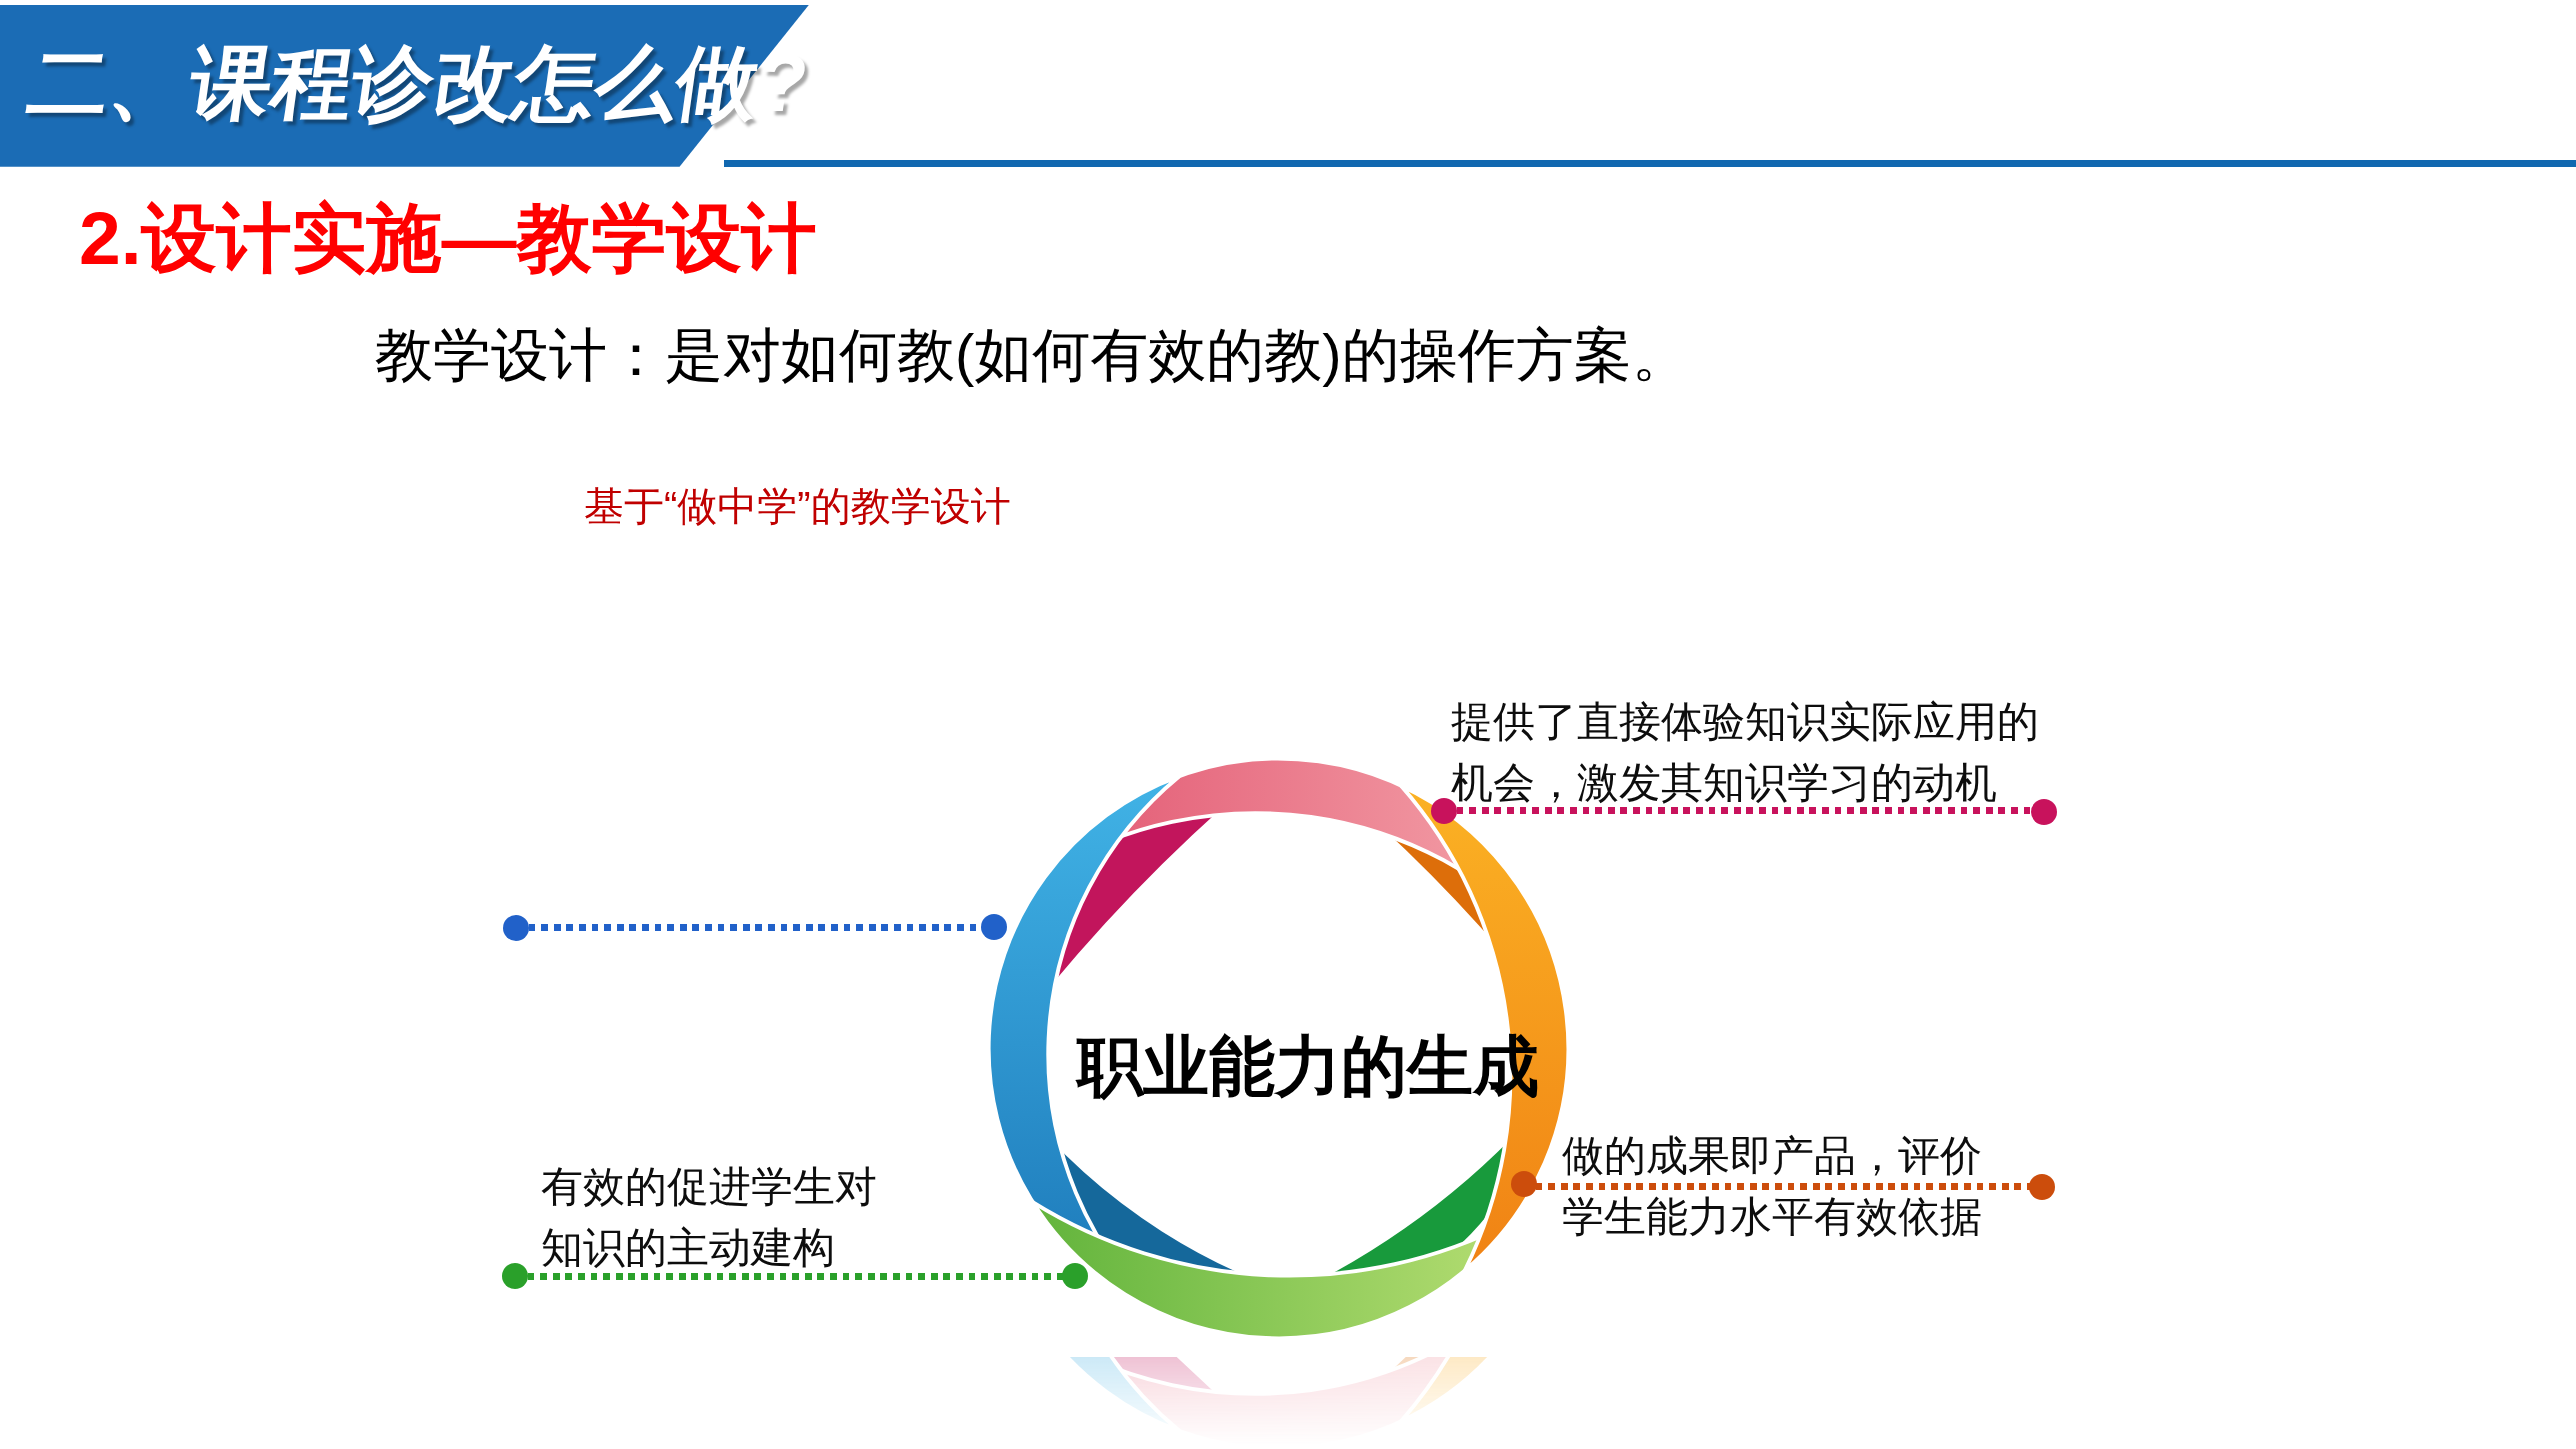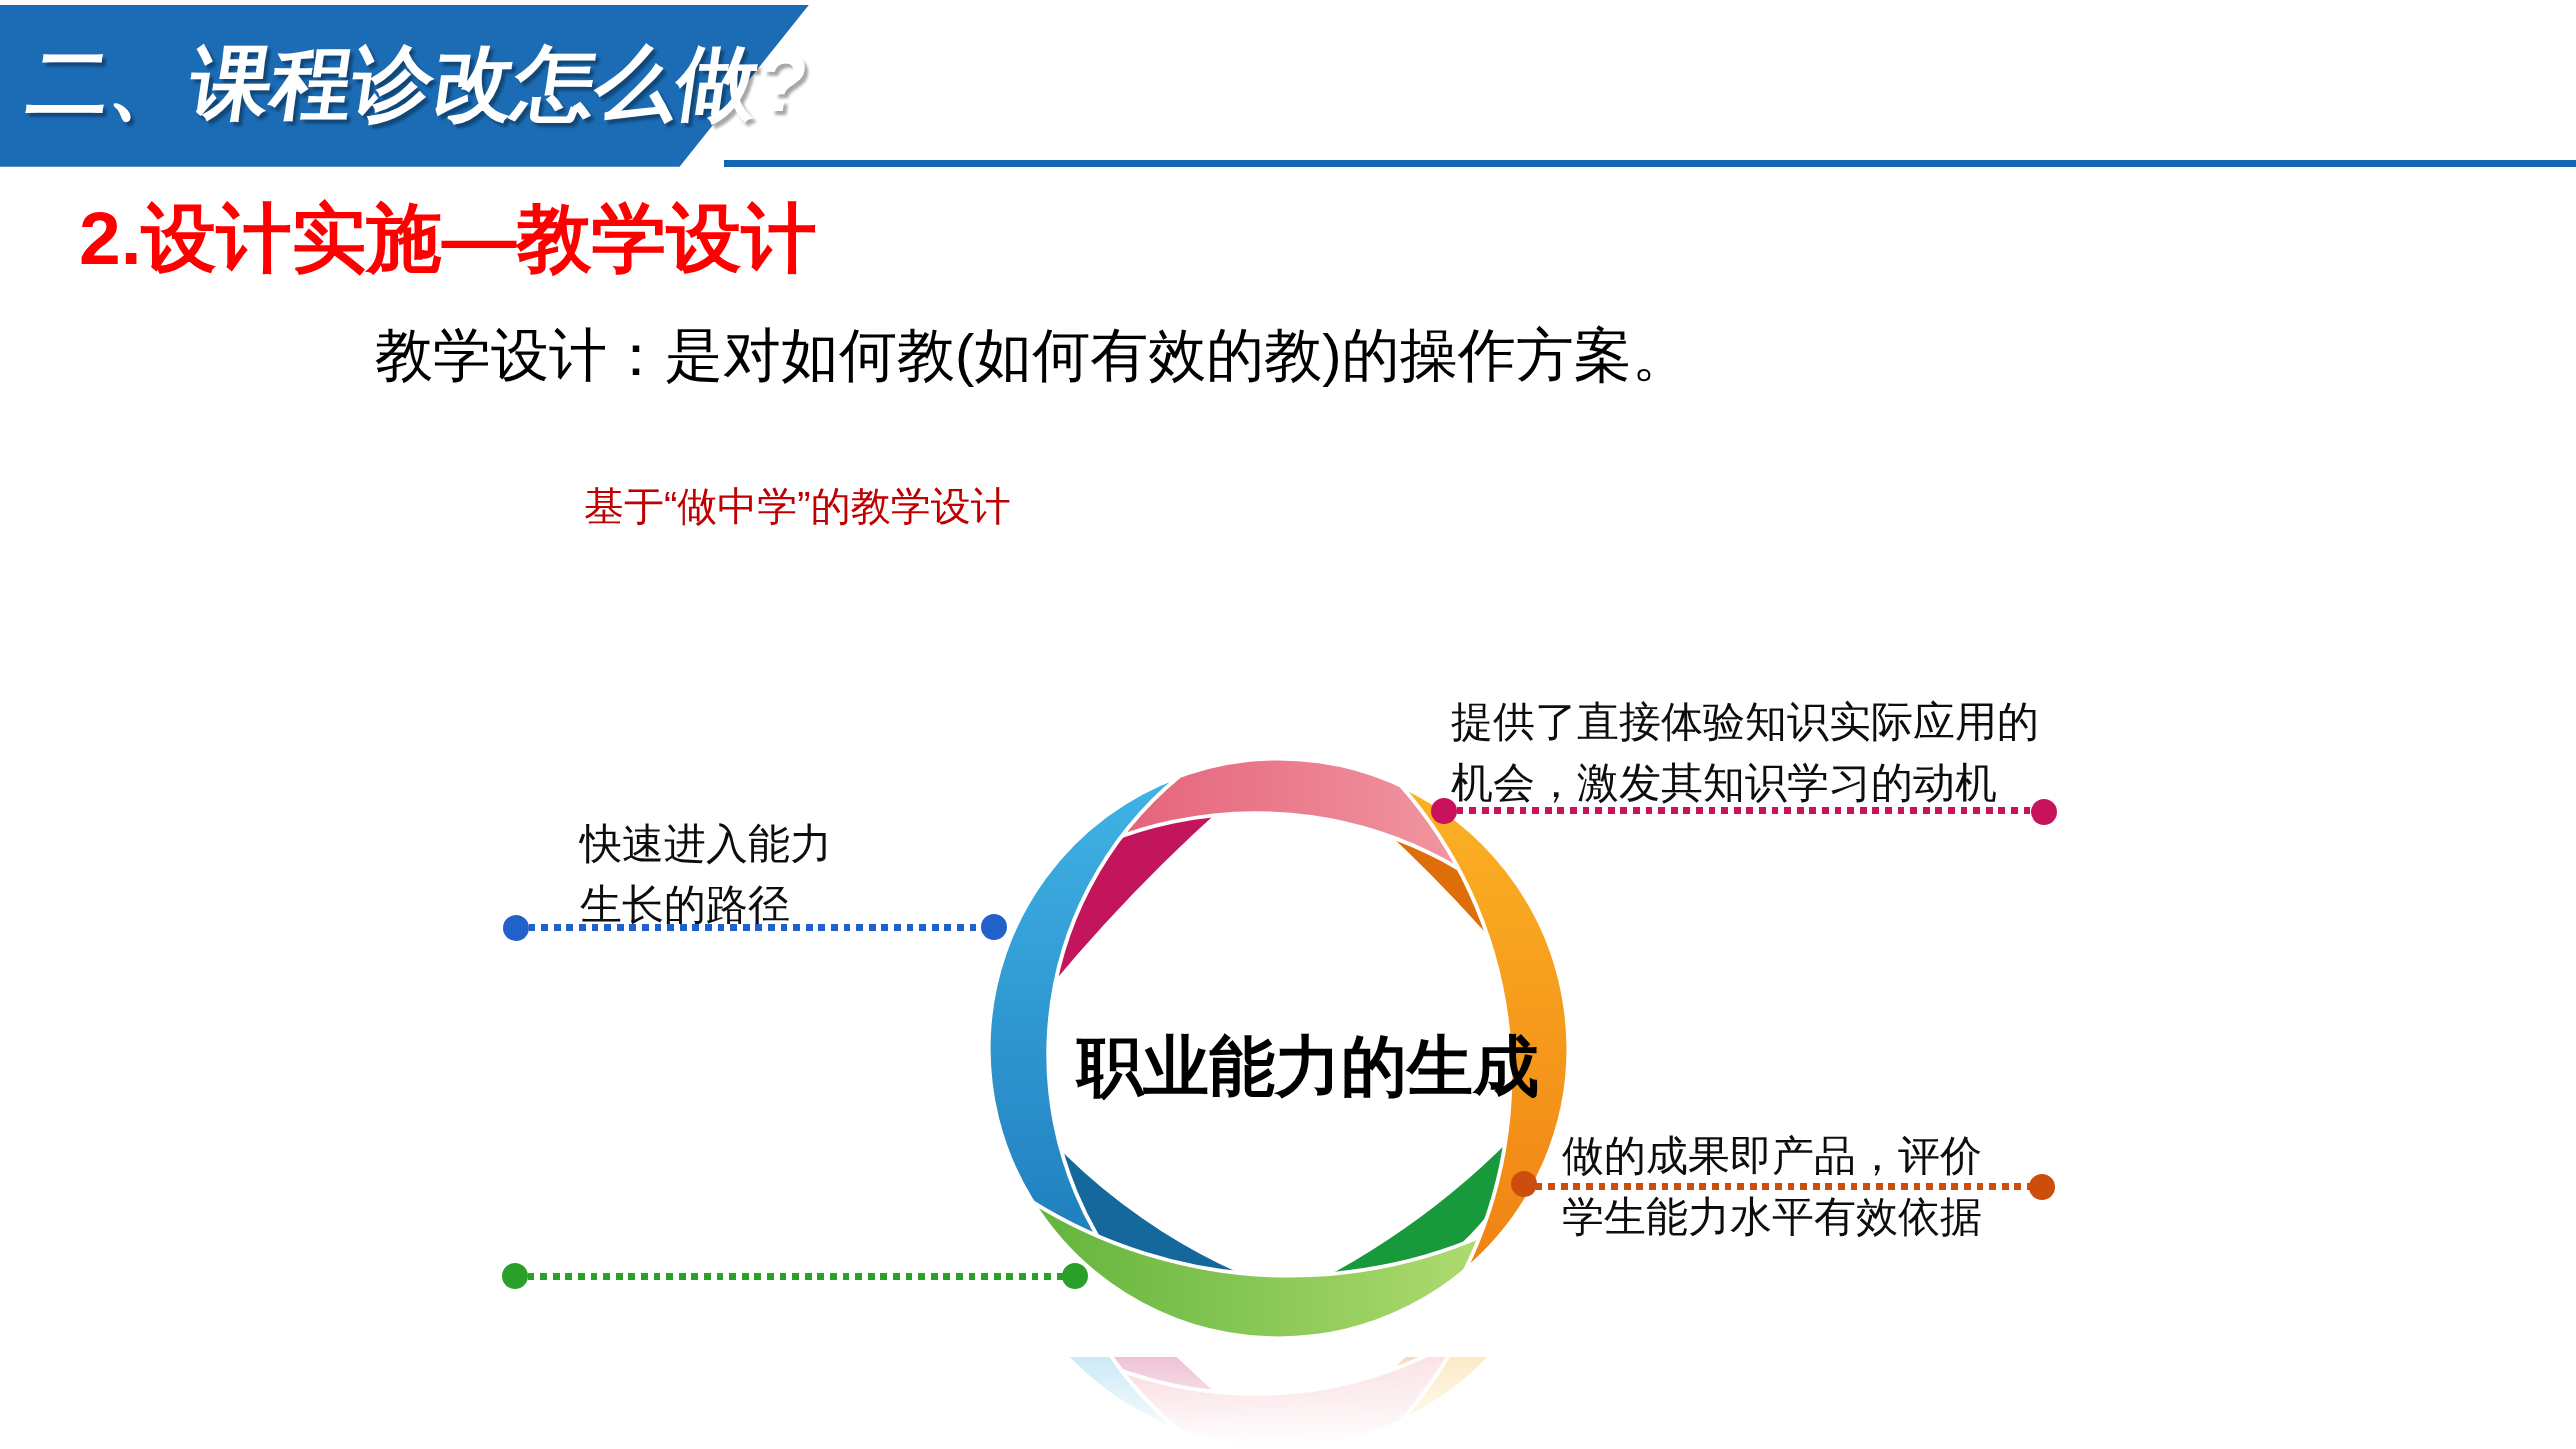--- a/index.html
+++ b/index.html
@@ -112,28 +112,28 @@
   <div id="center-label">职业能力的生成</div>
 
   <div class="callout" style="left:1451px;top:672px;">
     <div>提供了直接体验知识实际应用的</div>
     <div>机会，激发其知识学习的动机</div>
   </div>
   <div class="dotline c-rose" style="left:1444px;top:807px;width:600px;"></div>
   <div class="dot d-rose" style="left:1431px;top:798px;"></div>
   <div class="dot d-rose" style="left:2031px;top:799px;"></div>
 
-  <div class="callout" style="left:580px;top:794px;">
-    <div>快速进入能力</div>
-    <div>生长的路径</div>
-  </div>
   <div class="dotline c-blue" style="left:516px;top:924px;width:478px;"></div>
   <div class="dot d-blue" style="left:503px;top:915px;"></div>
   <div class="dot d-blue" style="left:981px;top:914px;"></div>
 
+  <div class="callout" style="left:541px;top:1137px;">
+    <div>有效的促进学生对</div>
+    <div>知识的主动建构</div>
+  </div>
   <div class="dotline c-green" style="left:515px;top:1273px;width:559px;"></div>
   <div class="dot d-green" style="left:502px;top:1263px;"></div>
   <div class="dot d-green" style="left:1062px;top:1263px;"></div>
 
   <div class="callout" style="left:1562px;top:1106px;">
     <div>做的成果即产品，评价</div>
     <div>学生能力水平有效依据</div>
   </div>
   <div class="dotline c-orange" style="left:1523px;top:1183px;width:519px;"></div>
   <div class="dot d-orange" style="left:1511px;top:1171px;"></div>

